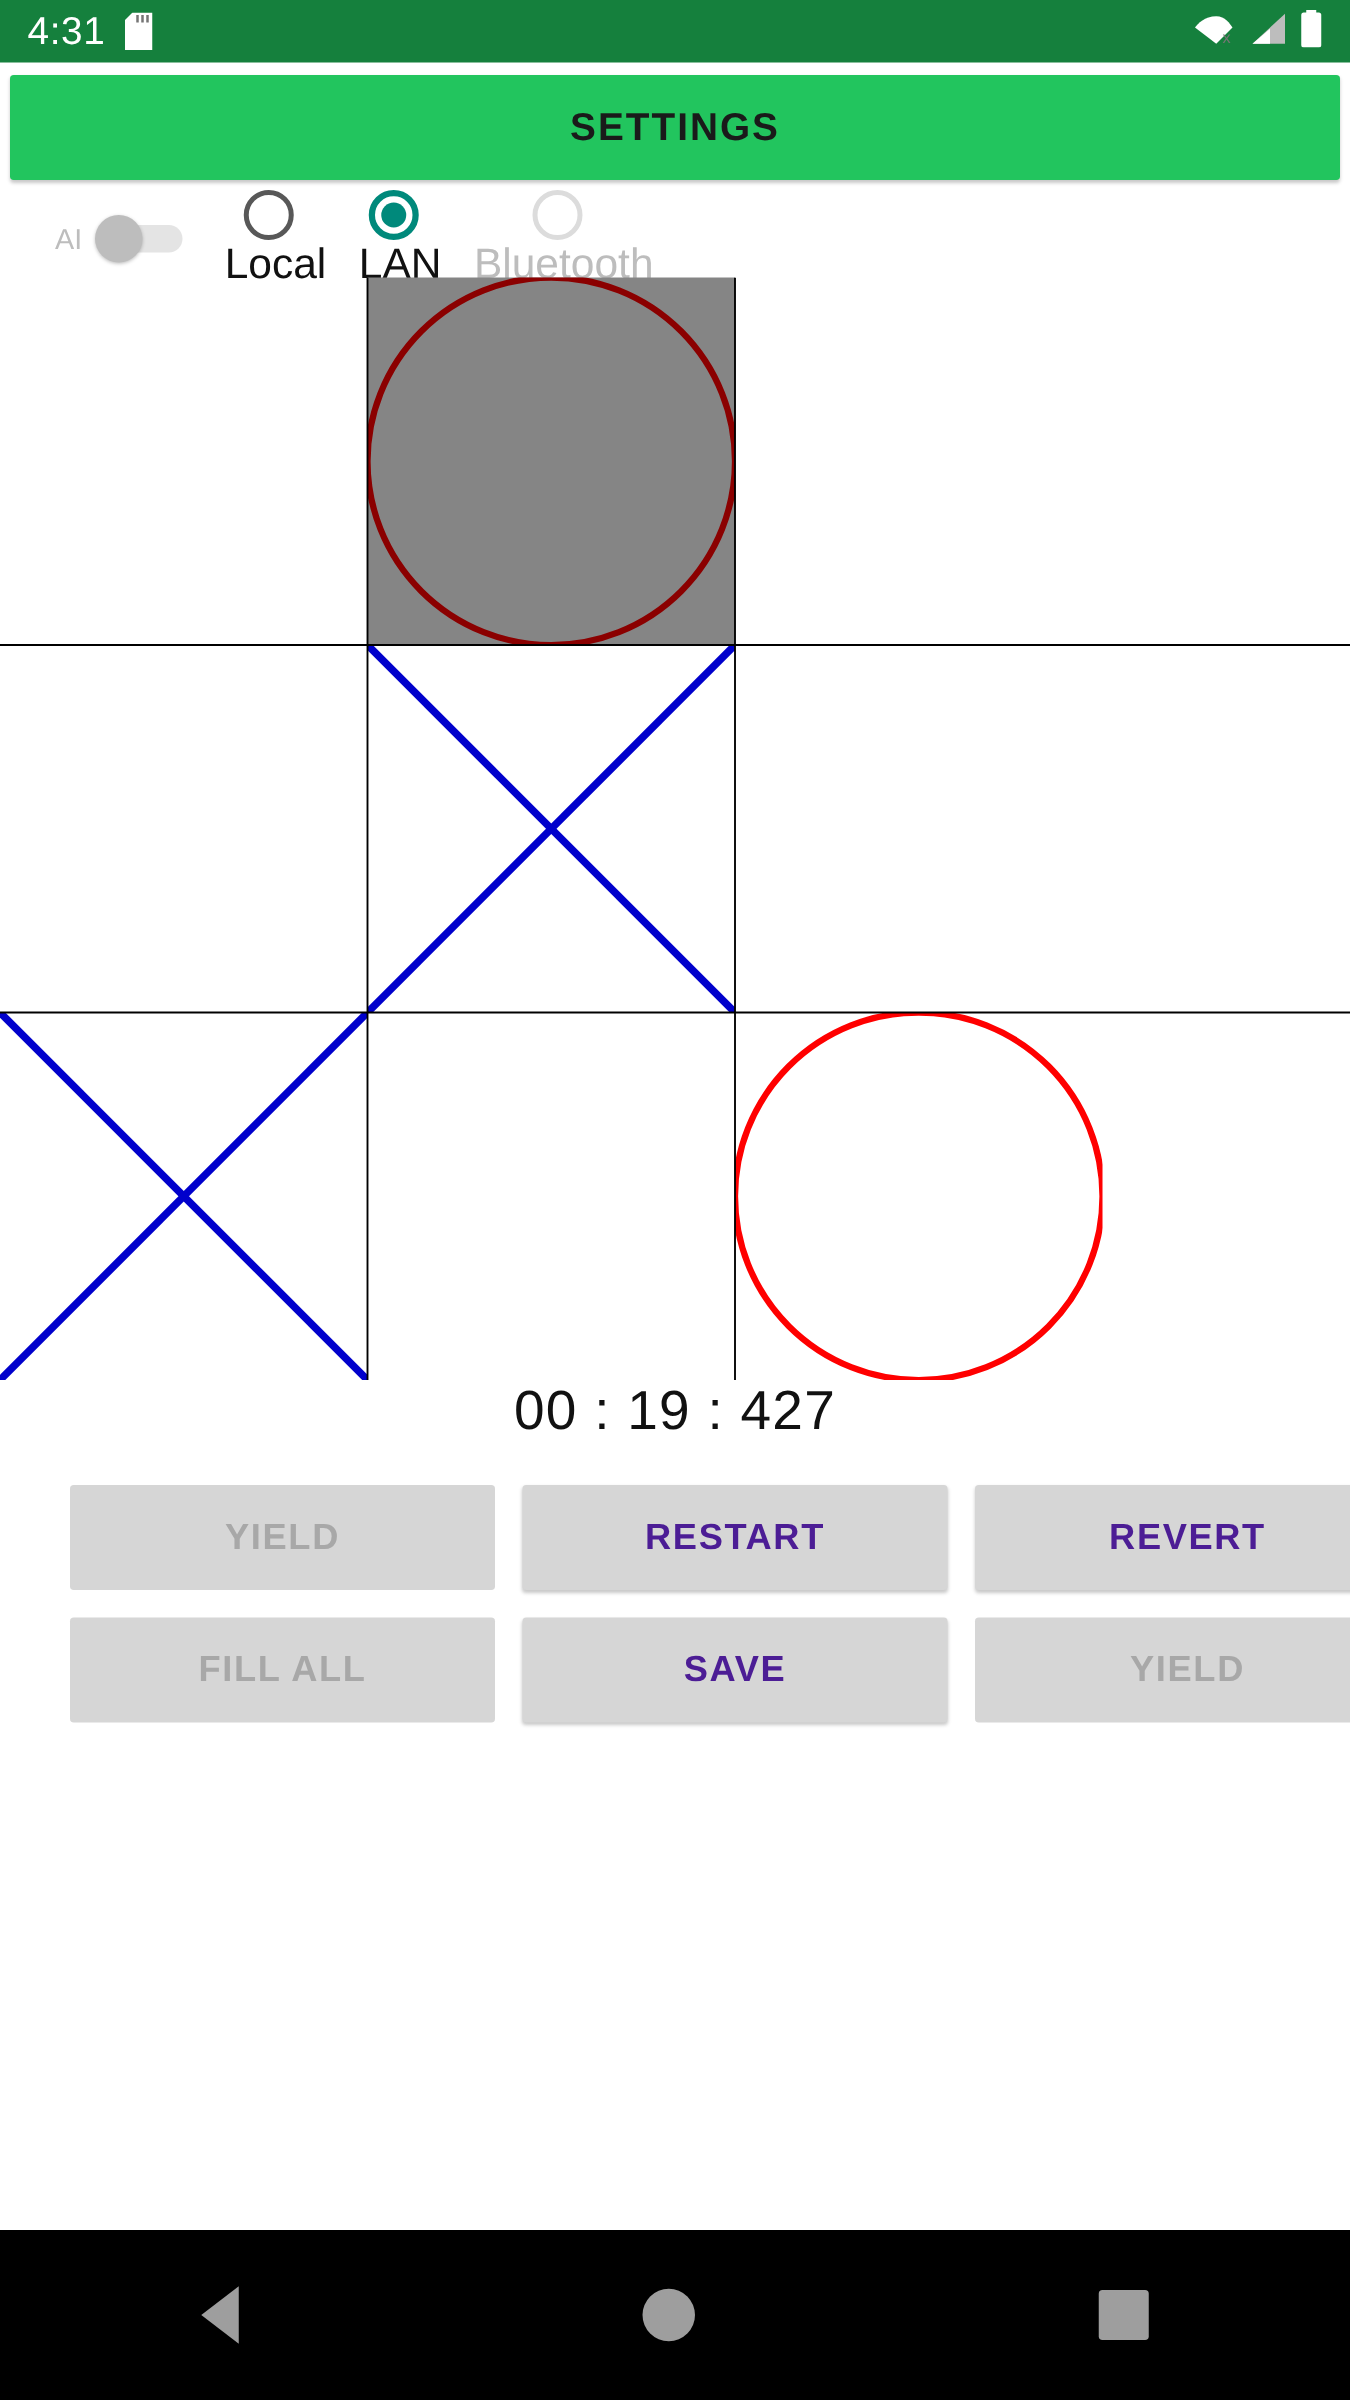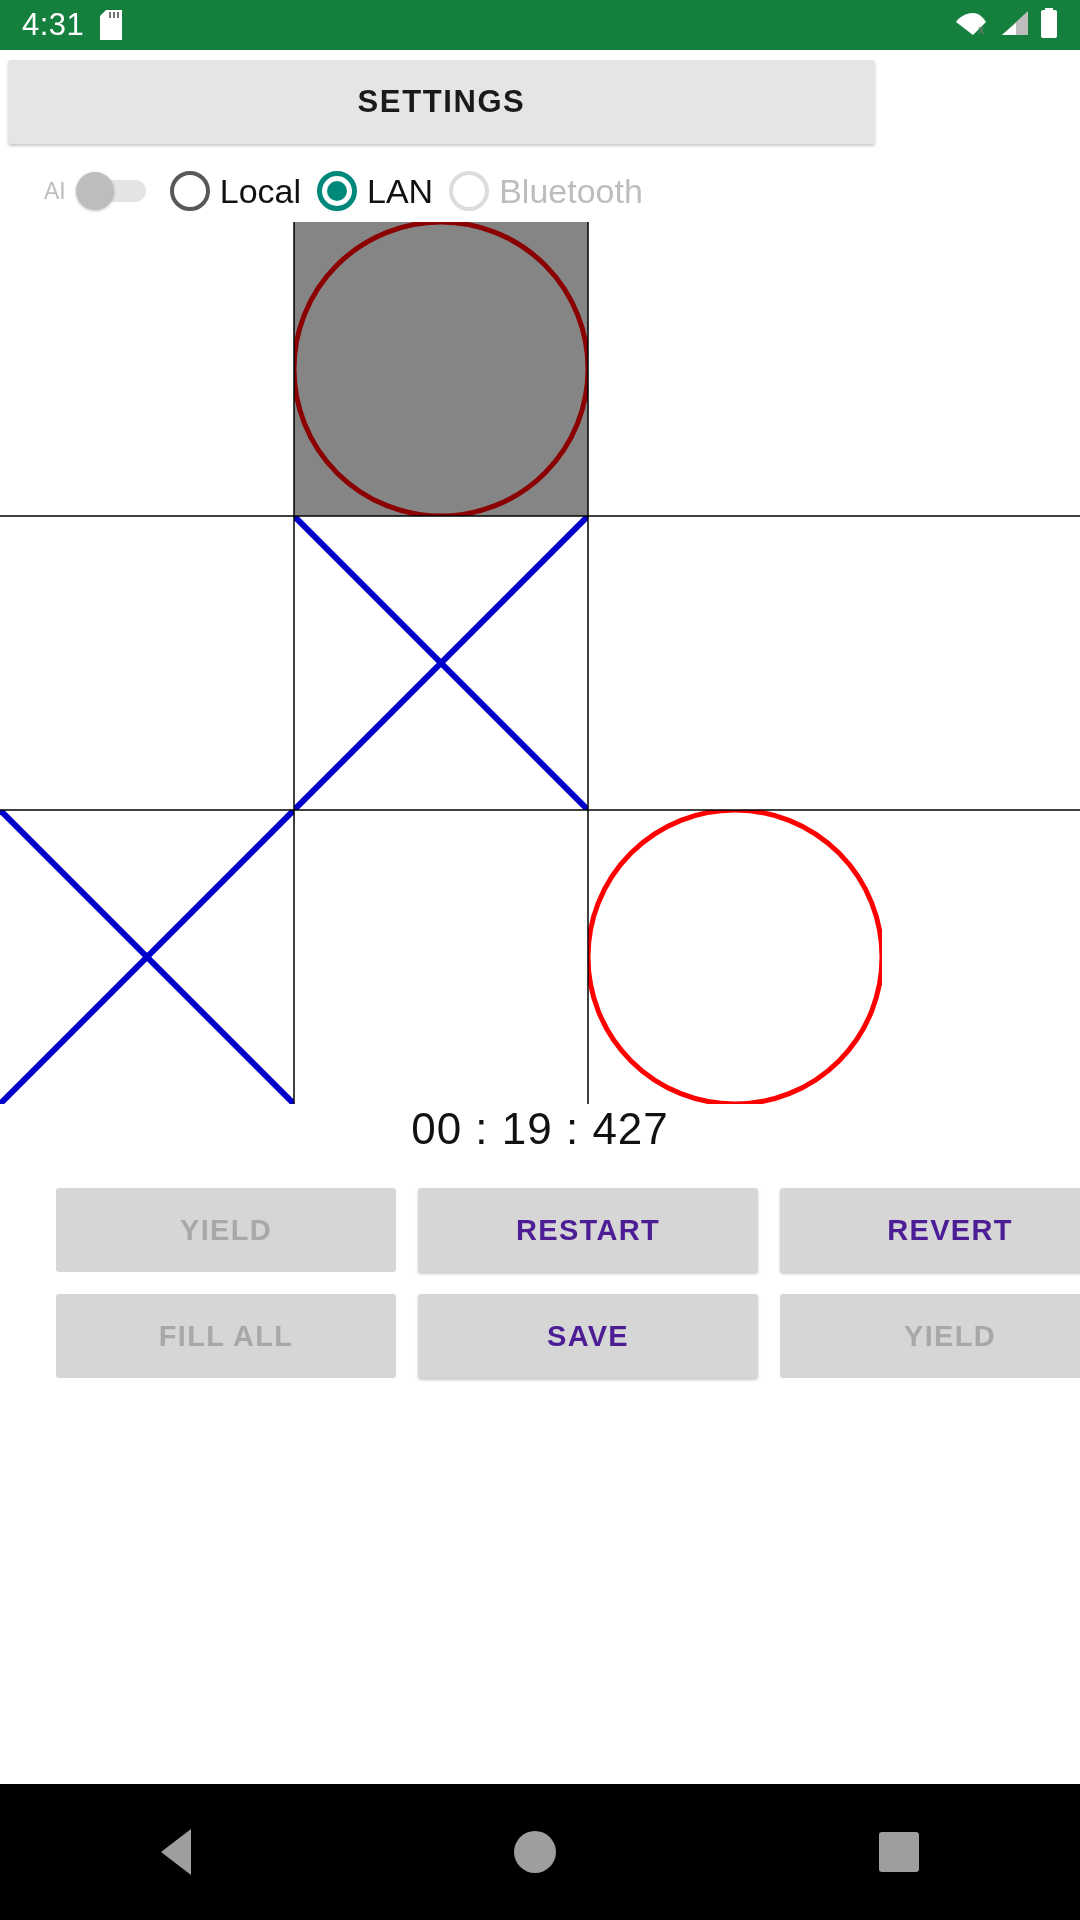--- a/index.html
+++ b/index.html
@@ -22,22 +22,22 @@
   .sb-time{
     color:#ffffff;font-size:31px;letter-spacing:0.5px;
     font-family:"Liberation Sans",sans-serif;
   }
   .sb-left{display:flex;align-items:center;gap:16px;}
   .sb-right{margin-left:auto;display:flex;align-items:center;gap:10px;}
   .sd-icon{width:22px;height:30px;position:relative;}
 
   
   .settings-btn{
-    position:absolute;left:8px;top:60px;width:867px;height:84px;
-    background:#e5e5e5;
+    position:absolute;left:8px;top:60px;width:1064px;height:84px;
+    background:#22c55e;
     border:none;border-radius:3px;
     box-shadow:0 2px 3px rgba(0,0,0,0.22);
     display:flex;align-items:center;justify-content:center;
     font-size:31px;font-weight:bold;letter-spacing:1.6px;
     color:#1a1a1a;
     font-family:"Liberation Sans",sans-serif;
     cursor:pointer;
   }
 
   
@@ -57,21 +57,21 @@
     position:absolute;left:6px;top:4px;width:64px;height:22px;
     background:#e4e4e4;border-radius:11px;
   }
   .switch .thumb{
     position:absolute;left:0px;top:-4px;width:38px;height:38px;
     background:#bdbdbd;border-radius:50%;
     box-shadow:0 1px 3px rgba(0,0,0,0.25);
   }
 
   .radio-group{display:flex;align-items:center;margin-left:22px;}
-  .radio-item{display:flex;align-items:center;cursor:pointer;}
+  .radio-item{display:flex;align-items:center;cursor:pointer;flex-direction:column;}
   .radio-item + .radio-item{margin-left:16px;}
   .radio{
     width:40px;height:40px;border-radius:50%;
     box-sizing:border-box;
     position:relative;flex:0 0 auto;
   }
   .radio.off{border:4px solid #585858;}
   .radio.on{border:5px solid #00897b;}
   .radio.on::after{
     content:"";position:absolute;left:50%;top:50%;

